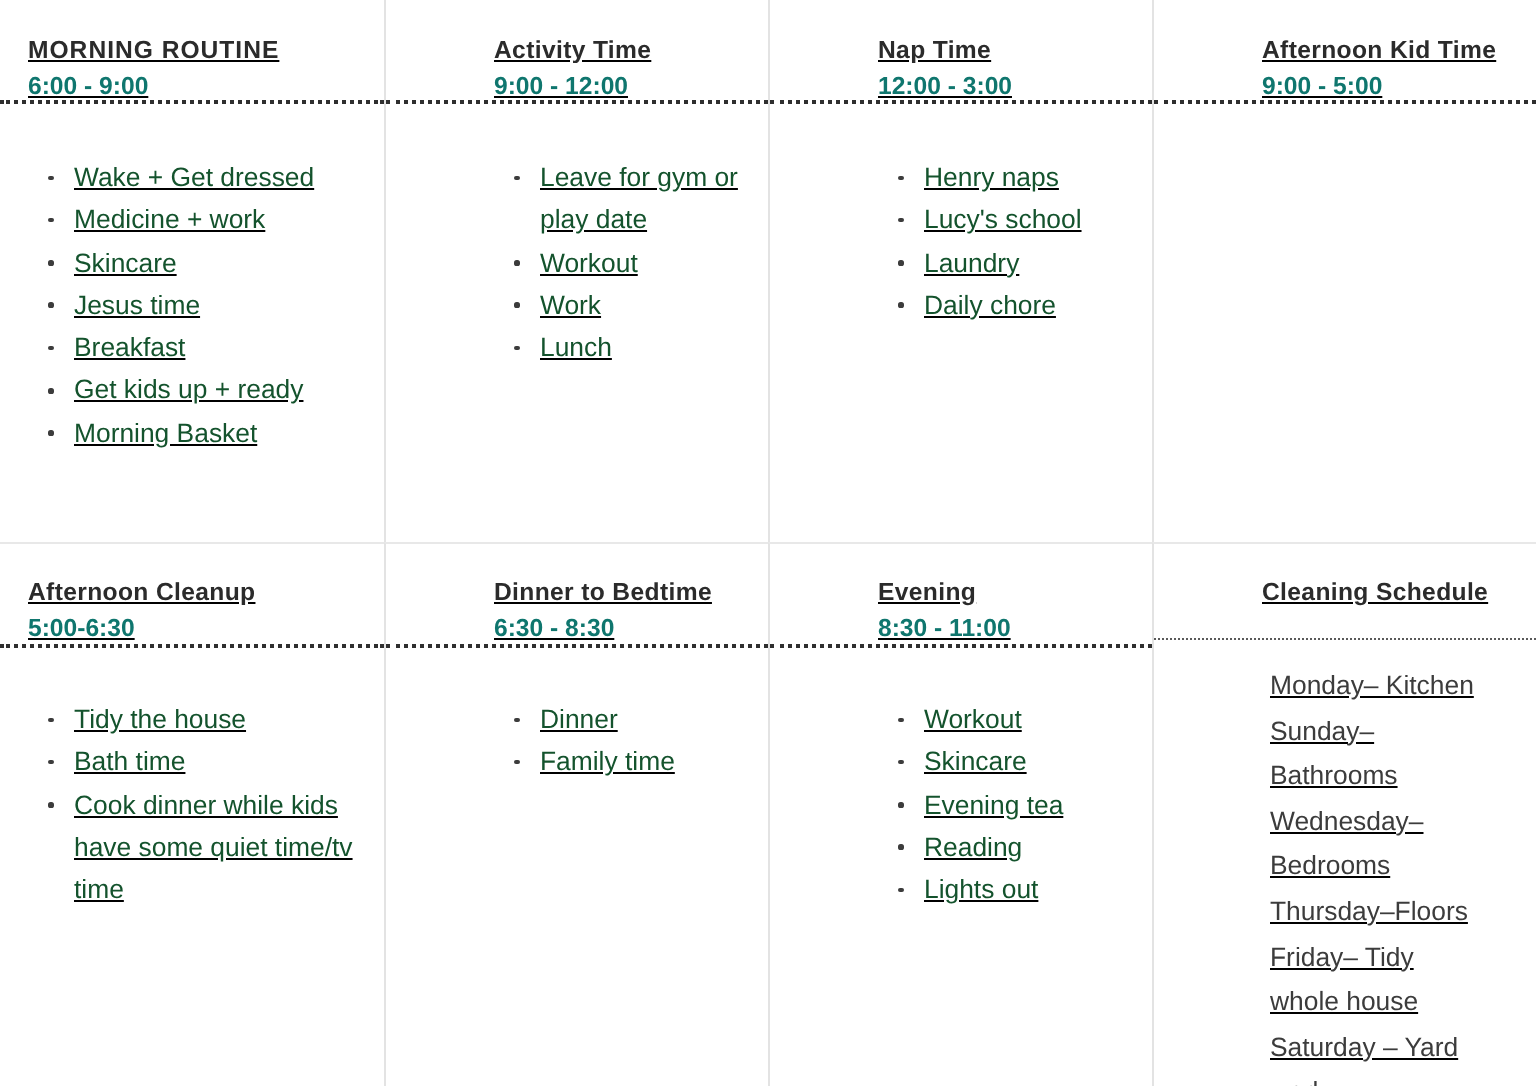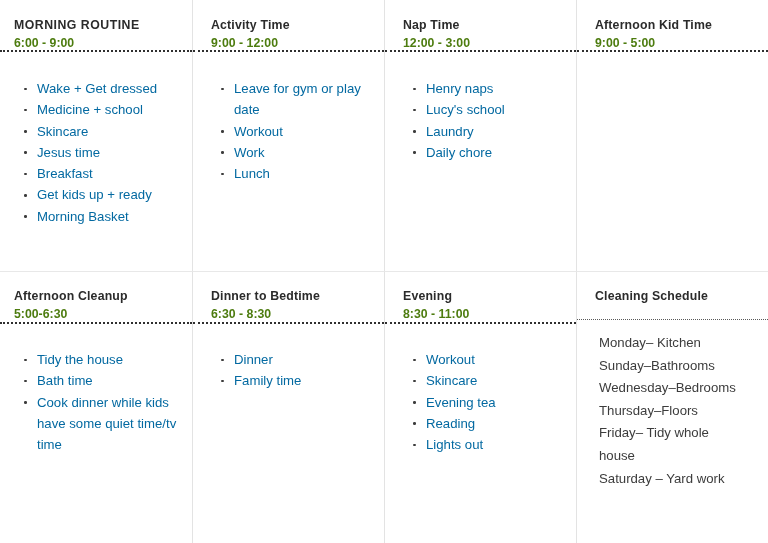--- a/index.html
+++ b/index.html
@@ -12,31 +12,33 @@
     overflow: hidden;
   }
 
   .schedule-grid {
     position: relative;
     width: 632px;
     height: 543px;
     display: grid;
     grid-template-columns: 192px 192px 192px 192px;
     grid-template-rows: 271px 272px;
+    text-decoration: underline;
   }
 
   .cell {
     position: relative;
     padding: 0;
     background: #ffffff;
   }
 
   
   .cell.col2, .cell.col3, .cell.col4 {
     border-left: 1px solid #e3e3e3;
+    padding-left: 36px;
   }
   
   .cell.row2 {
     border-top: 1px solid #e8e8e8;
   }
 
   .cell-head {
     padding: 17px 0 0 14px;
   }
 
@@ -55,21 +57,21 @@
     white-space: nowrap;
   }
 
   .cell-title.caps {
     letter-spacing: 0.5px;
   }
 
   .cell-time {
     font-size: 12.3px;
     font-weight: bold;
-    color: #4d7c0f;
+    color: #0f766e;
     line-height: 16px;
     margin-top: 2px;
     white-space: nowrap;
   }
 
   
   .dotted {
     position: absolute;
     left: 0;
     right: 0;
@@ -91,21 +93,21 @@
   }
   .cell.col2 .items-wrap,
   .cell.col3 .items-wrap,
   .cell.col4 .items-wrap {
     padding-left: 28px;
   }
 
   .item-list li {
     position: relative;
     font-size: 13.2px;
-    color: #0369a1;
+    color: #14532d;
     line-height: 21.3px;
     padding-left: 13px;
     margin: 0;
   }
 
   .item-list li::before {
     content: "";
     position: absolute;
     left: 0;
     top: 9.5px;
@@ -134,21 +136,21 @@
 
   <div class="cell col1 row1">
     <div class="cell-head">
       <div class="cell-title caps">MORNING ROUTINE</div>
       <div class="cell-time">6:00 - 9:00</div>
     </div>
     <div class="dotted" style="top:50px;"></div>
     <div class="items-wrap" style="margin-top:27px;">
       <ul class="item-list">
         <li>Wake + Get dressed</li>
-        <li>Medicine + school</li>
+        <li>Medicine + work</li>
         <li>Skincare</li>
         <li>Jesus time</li>
         <li>Breakfast</li>
         <li>Get kids up + ready</li>
         <li>Morning Basket</li>
       </ul>
     </div>
   </div>
 
   <div class="cell col2 row1">

